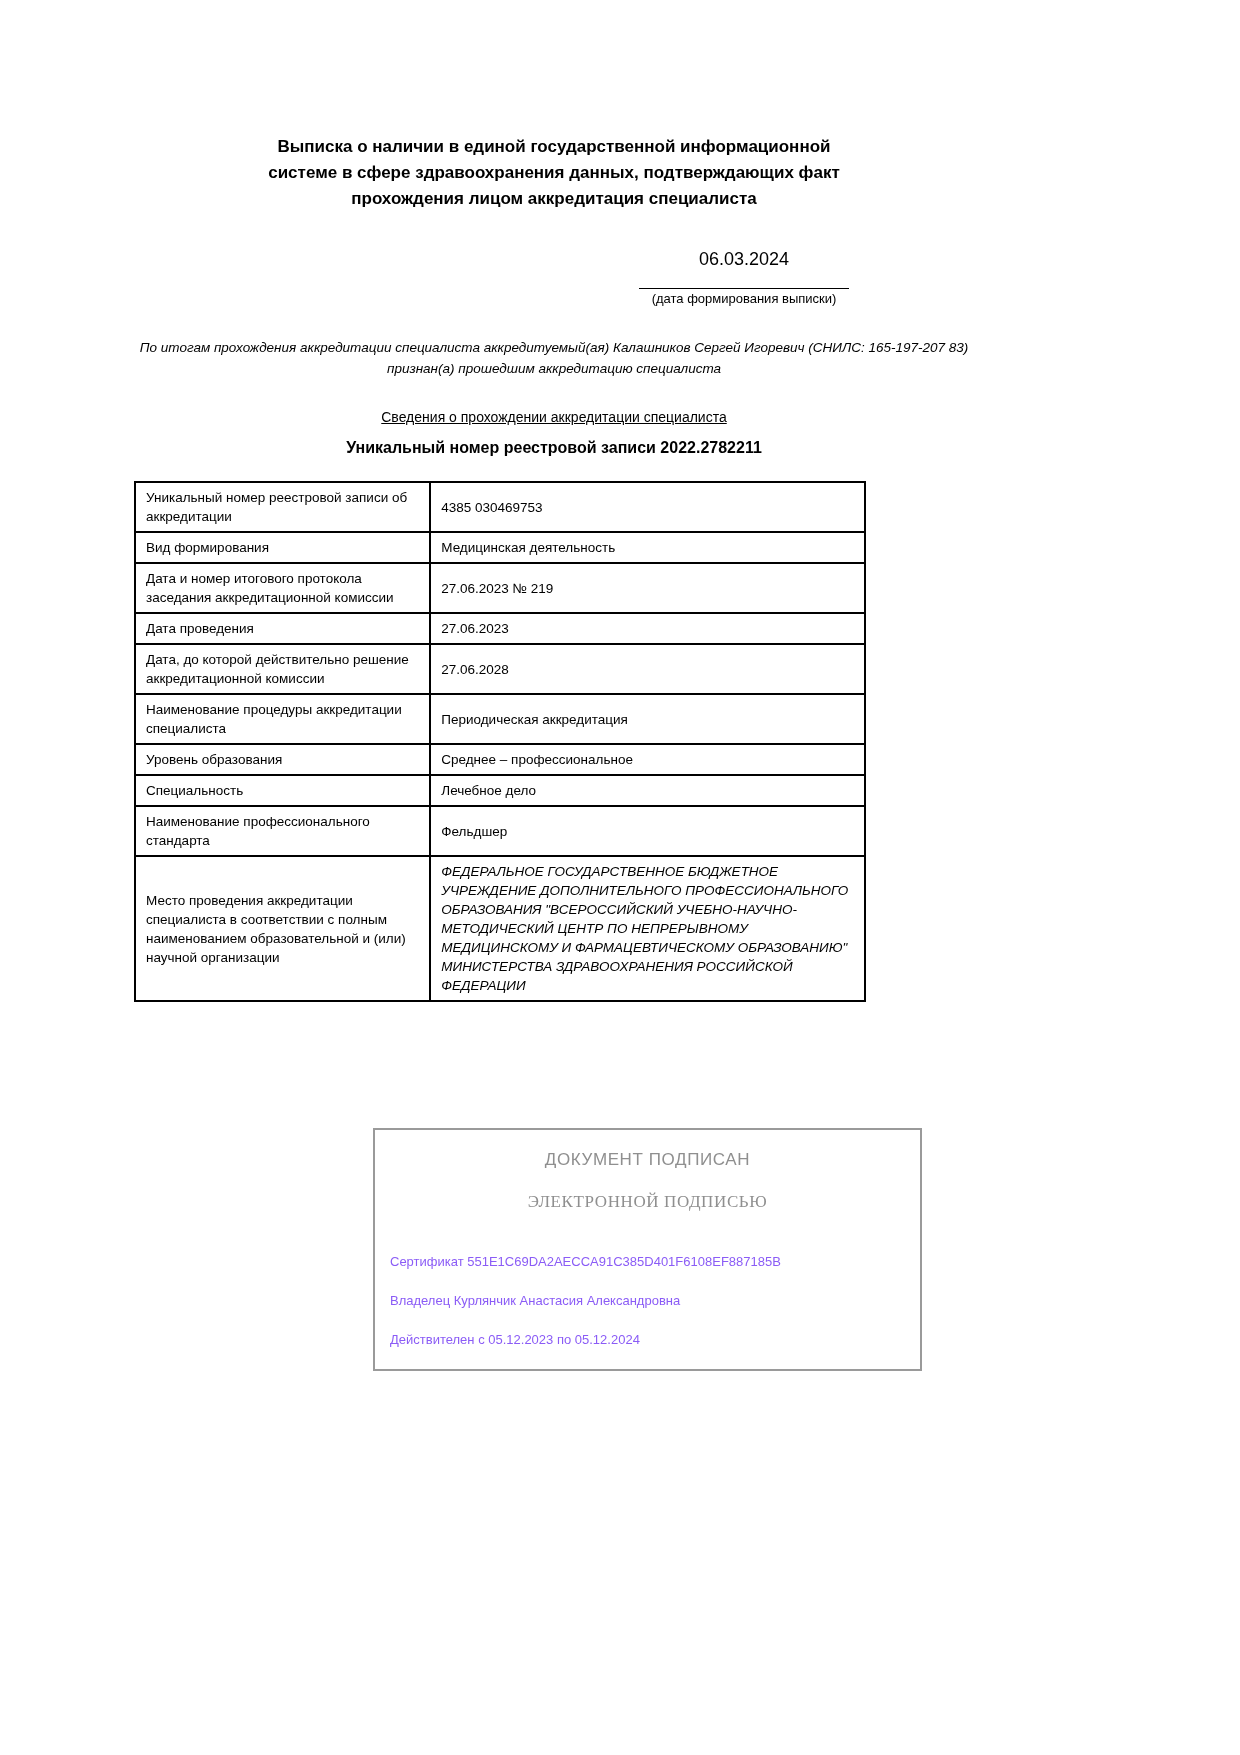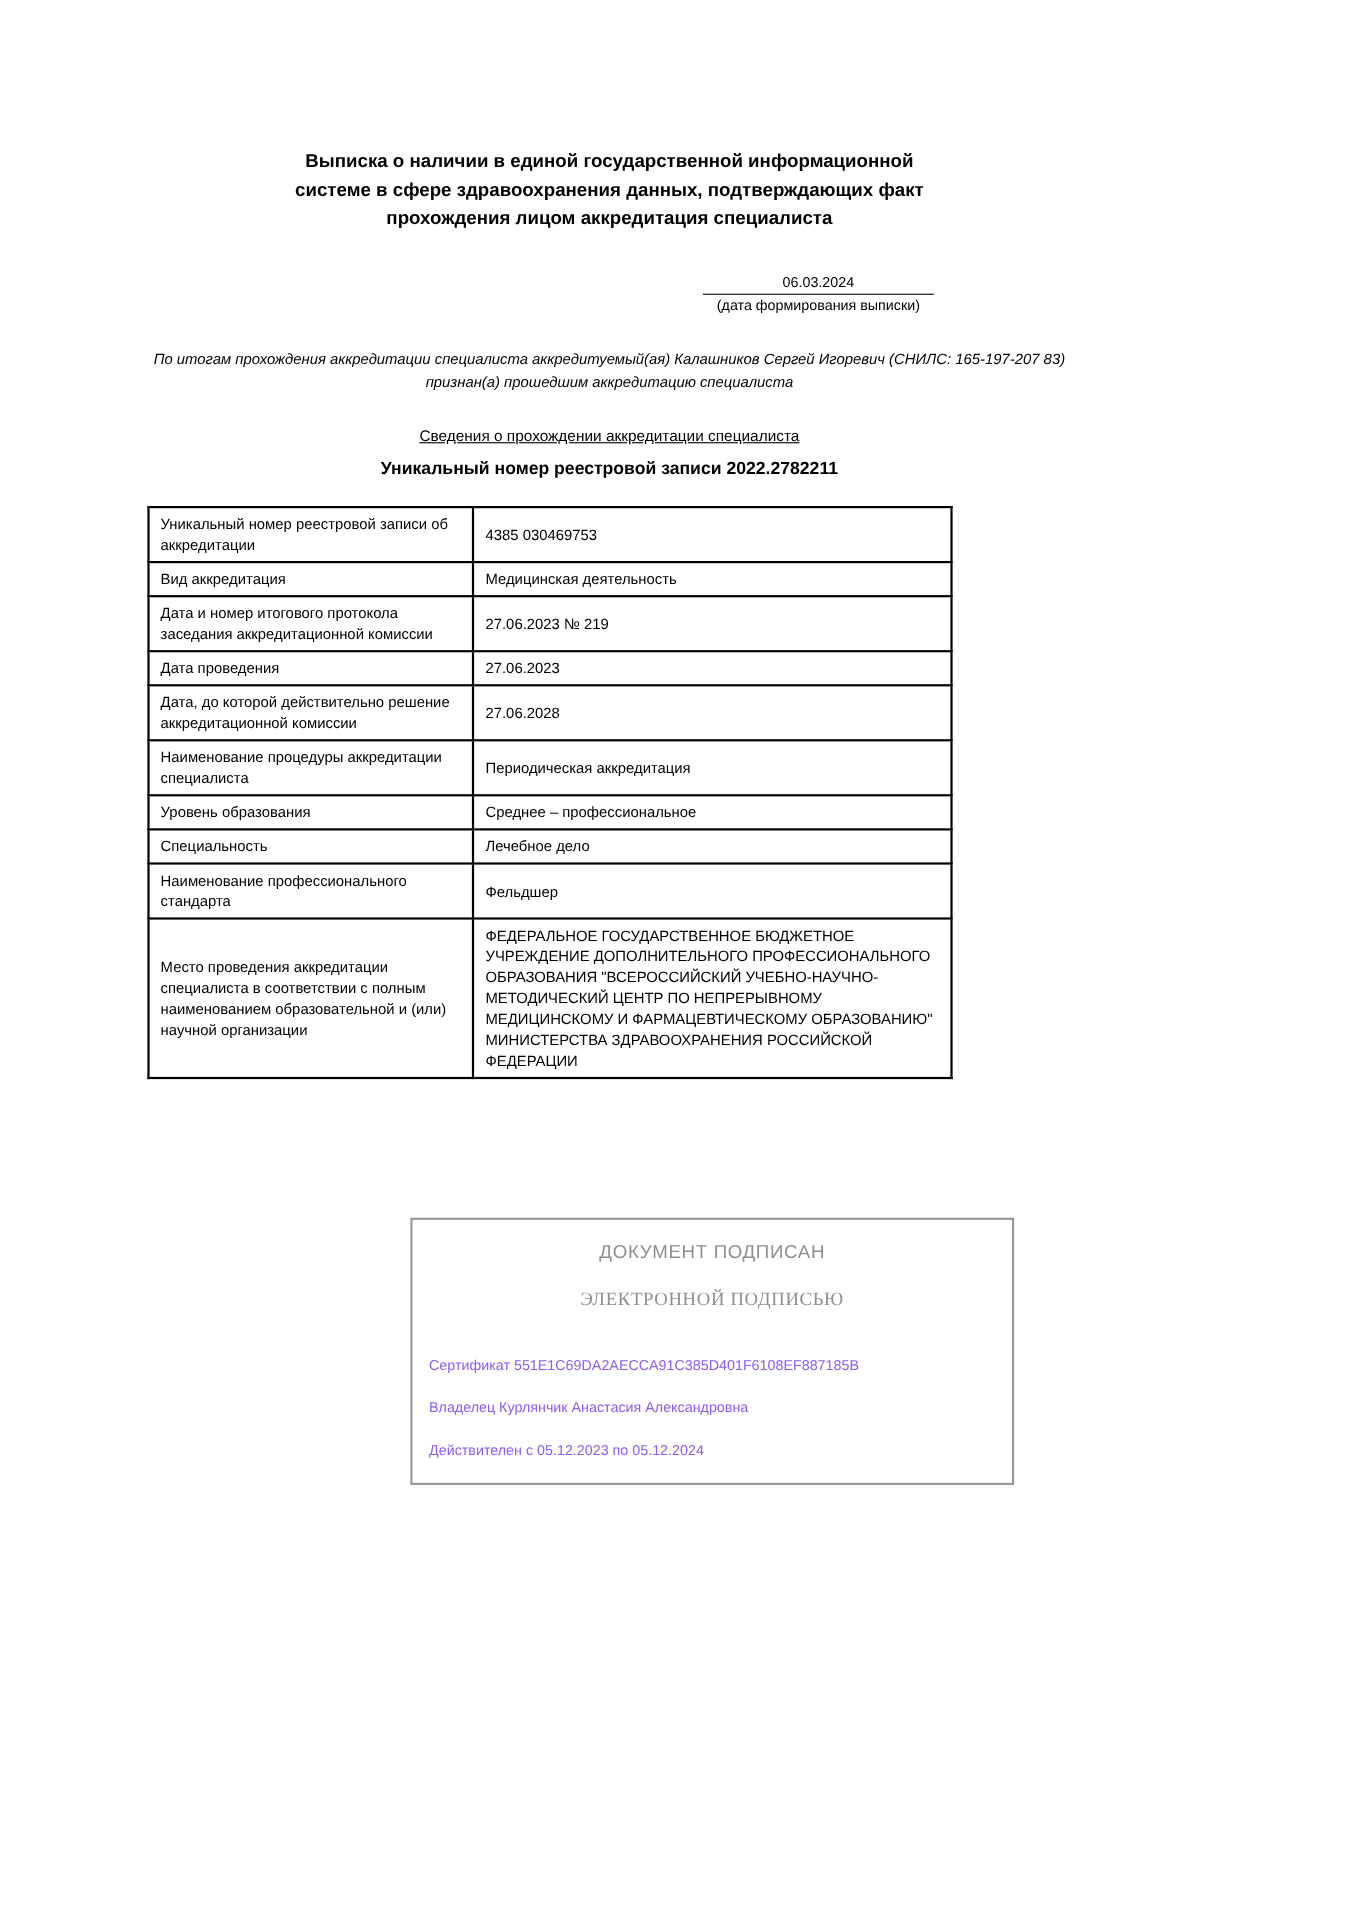--- a/index.html
+++ b/index.html
@@ -20,22 +20,22 @@
     font-size: 17px;
     font-weight: bold;
     line-height: 26px;
   }
   .date-block {
     width: 210px;
     margin: 37px 125px 0 auto;
     text-align: center;
   }
   .date-value {
-    font-size: 13px;
-    padding-bottom: 3px;
+    font-size: 18px;
+    padding-bottom: 18px;
     border-bottom: 1.5px solid #000;
   }
   .date-caption {
     font-size: 13px;
     padding-top: 2px;
   }
   .intro {
     margin-top: 31px;
     text-align: center;
     font-size: 13.5px;
@@ -62,21 +62,21 @@
   }
   table.acc-table td {
     border: 2px solid #000;
     font-size: 13.5px;
     line-height: 19px;
     vertical-align: middle;
     padding: 5px 10px;
   }
   td.lbl { width: 336px; }
   td.val { width: 504px; padding-left: 12px; }
-  td.val-upper { line-height: 18.5px; }
+  td.val-upper { line-height: 18.5px; font-style: italic; }
   .sig-box {
     width: 549px;
     min-height: 243px;
     margin: 126px 0 0 239px;
     border: 2px solid #9a9a9a;
     padding: 20px 15px 18px 15px;
   }
   .sig-title {
     text-align: center;
     color: #8f8f8f;
@@ -118,21 +118,21 @@
 
   <div class="record-heading">Уникальный номер реестровой записи 2022.2782211</div>
 
   <table class="acc-table">
     <tbody>
       <tr>
         <td class="lbl">Уникальный номер реестровой записи об аккредитации</td>
         <td class="val">4385 030469753</td>
       </tr>
       <tr>
-        <td class="lbl">Вид аккредитация</td>
+        <td class="lbl">Вид формирования</td>
         <td class="val">Медицинская деятельность</td>
       </tr>
       <tr>
         <td class="lbl">Дата и номер итогового протокола заседания аккредитационной комиссии</td>
         <td class="val">27.06.2023 № 219</td>
       </tr>
       <tr>
         <td class="lbl">Дата проведения</td>
         <td class="val">27.06.2023</td>
       </tr>

